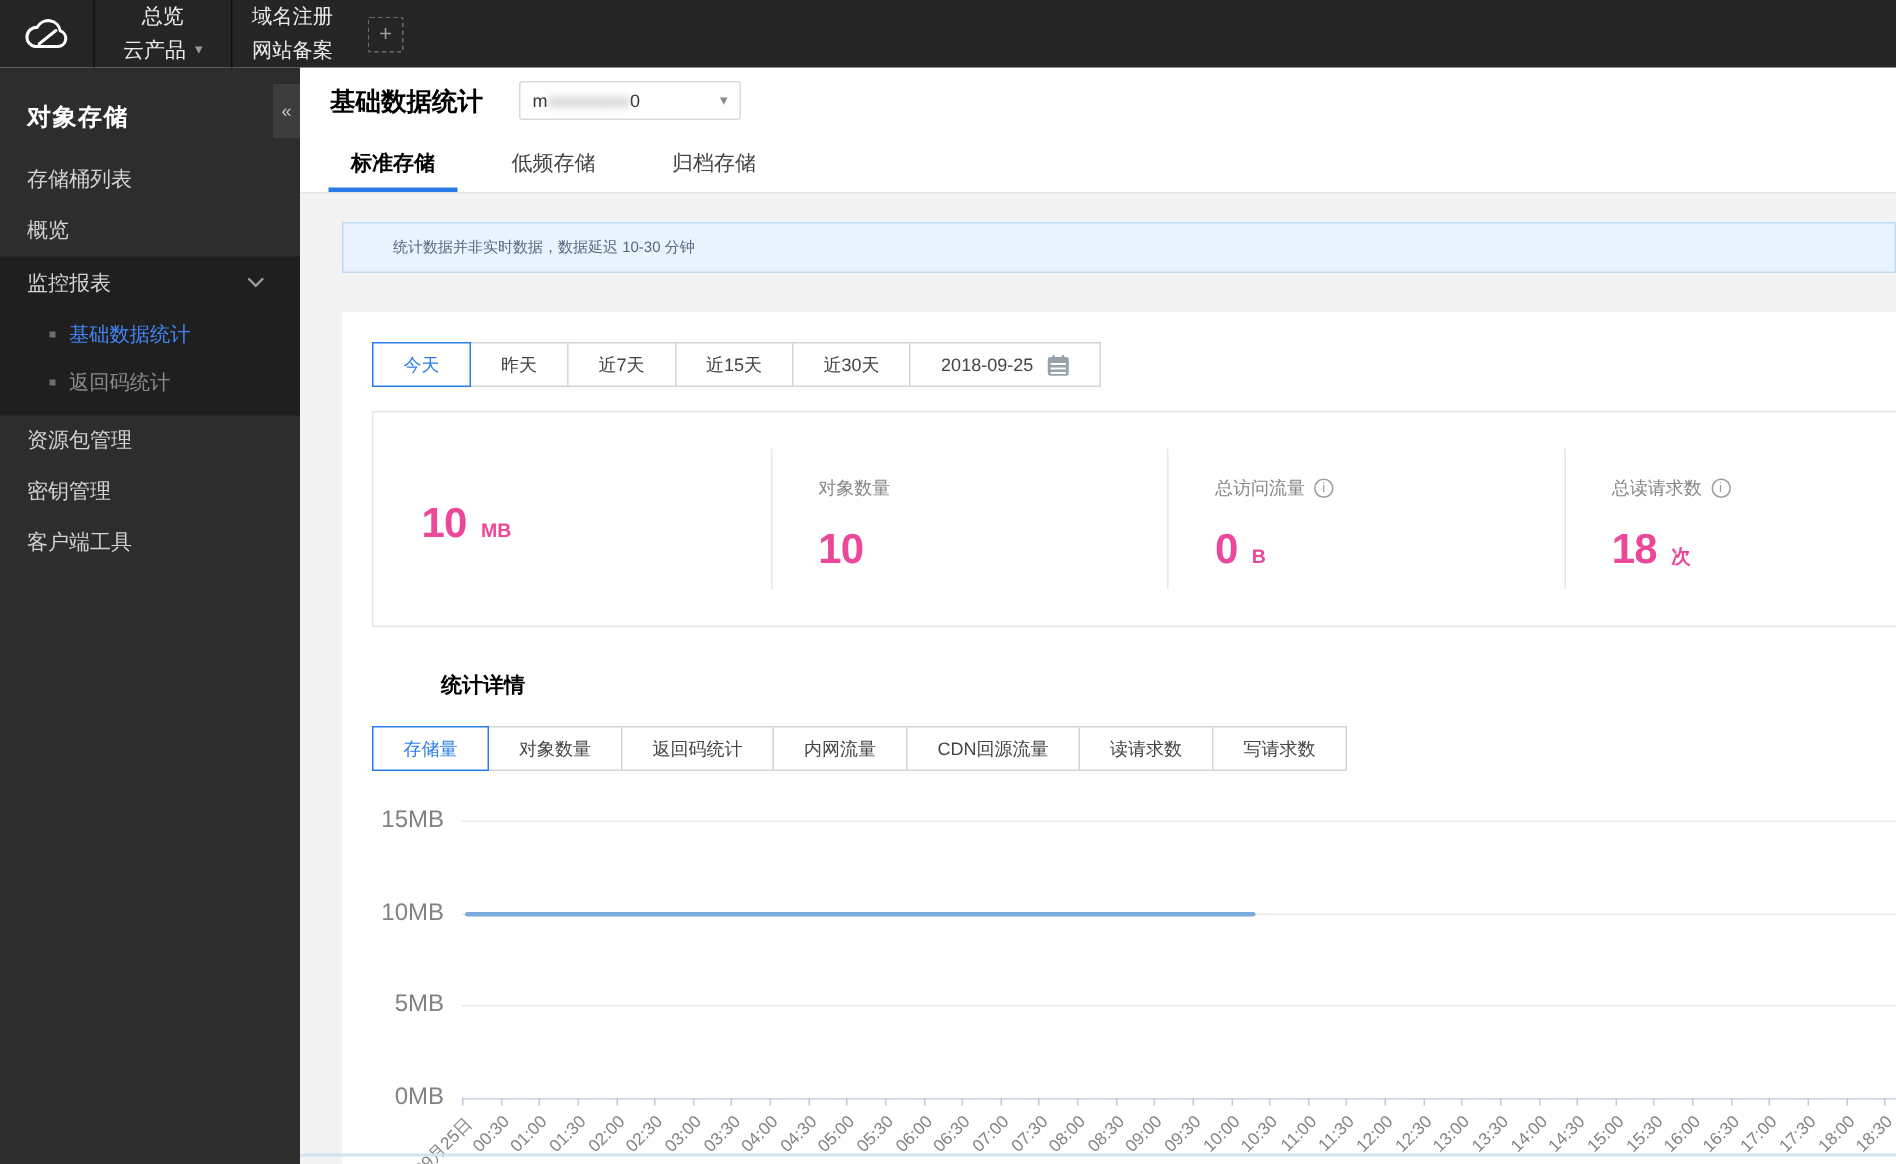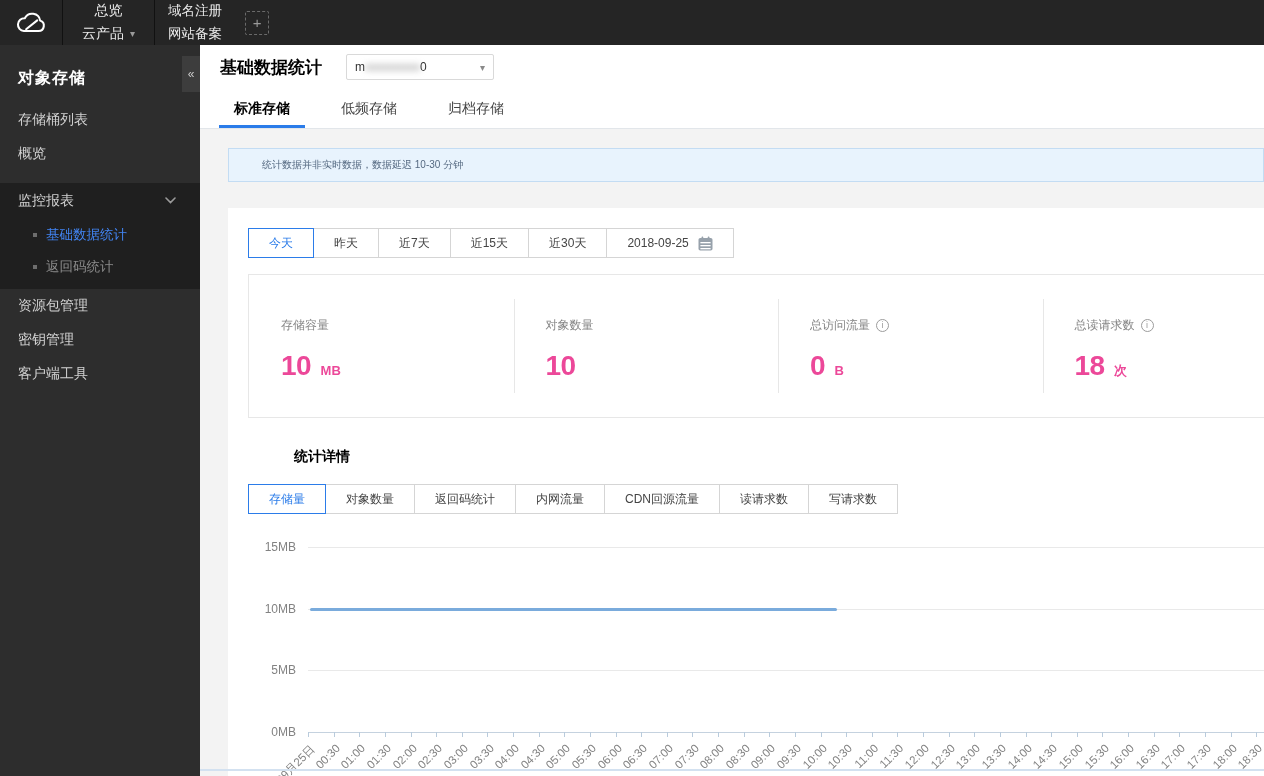--- a/index.html
+++ b/index.html
@@ -24,21 +24,21 @@
   
   .sidebar { position:absolute; left:0; top:45px; bottom:0; width:200px;
     background:var(--dark_side); z-index:20; }
   .sb-title-row { position:relative; padding:23px 0 14px 18px; }
   .sb-title { color:#fff; font-size:16px; font-weight:bold; letter-spacing:1px; }
   .sb-collapse { position:absolute; top:11px; right:0; width:18px; height:36px;
     background:#3d3d3d; color:#c9c9c9; font-size:12px; display:flex; align-items:center;
     justify-content:center; cursor:pointer; }
   .sb-item { height:34px; display:flex; align-items:center; padding-left:18px;
     color:#d2d2d2; font-size:14px; cursor:pointer; }
-  .sb-group { background:var(--dark_group); padding-bottom:6px; margin-top:12px; }
+  .sb-group { background:var(--dark_group); padding-bottom:6px; margin-top:0; }
   .sb-group-header { position:relative; height:36px; display:flex; align-items:center;
     padding-left:18px; color:#d2d2d2; font-size:14px; cursor:pointer; }
   .sb-group-header .chev { position:absolute; right:24px; top:14px; }
   .sb-sub { height:32px; display:flex; align-items:center; padding-left:33px;
     font-size:13.5px; color:#8b8b8b; cursor:pointer; }
   .sb-sub .bullet { width:4px; height:4px; background:#6d6d6d; margin-right:9px; }
   .sb-sub.active { color:var(--sidebar_active); }
 
   
   .main { position:absolute; left:200px; top:45px; right:0; bottom:0; background:var(--page_bg); }
@@ -86,21 +86,21 @@
   .stat-value { margin-top:16px; color:#ec4899; }
   .stat-value .num { font-size:28px; font-weight:bold; letter-spacing:-0.5px; }
   .stat-value .unit { font-size:13px; font-weight:bold; margin-left:5px; }
 
   .detail-title { margin-top:30px; font-size:14px; font-weight:bold; color:#000;margin-left:46px; }
   .metric-tabs { margin-top:18px; }
 
   
   .chart { position:relative; margin-top:16px; height:250px; }
   .yaxis { position:absolute; left:0; top:17px; width:48px; height:185px; }
-  .ylab { position:absolute; right:0; width:100%; text-align:right; font-size:12px;
+  .ylab { position:absolute; right:0; width:100%; text-align:right; font-size:16px;
     color:var(--axis_label); transform:translateY(-50%); }
   .ylab:nth-child(1){ top:0; } .ylab:nth-child(2){ top:33.333%; }
   .ylab:nth-child(3){ top:66.667%; } .ylab:nth-child(4){ top:100%; }
   .plot { position:absolute; left:60px; right:-30px; top:17px; height:185px; }
   .grid { position:absolute; left:0; right:0; height:1px; background:var(--grid); }
   .grid:nth-child(1){ top:0; } .grid:nth-child(2){ top:33.333%; }
   .grid:nth-child(3){ top:66.667%; }
   .grid.axis { top:100%; background:var(--axis); }
   .data-line { position:absolute; left:2px; top:calc(33.333% - 1px); width:527px;
     height:3px; border-radius:2px; background:var(--line); }
@@ -232,23 +232,20 @@
                 <rect x="2.4" y="6" width="10.2" height="1.3" fill="#fff"></rect>
                 <rect x="2.4" y="9" width="10.2" height="1.3" fill="#fff"></rect>
                 <rect x="2.4" y="12" width="10.2" height="1.3" fill="#fff"></rect>
               </svg>
             </span>
           </button>
         </div>
 
         <div class="stats-box">
           <div class="stat-cell">
-            <div class="stat-label">
-              <span>存储容量</span>
-            </div>
             <div class="stat-value">
               <span class="num">10</span>
               <span class="unit">MB</span>
             </div>
           </div>
           <div class="stat-cell">
             <div class="stat-label">
               <span>对象数量</span>
             </div>
             <div class="stat-value">

